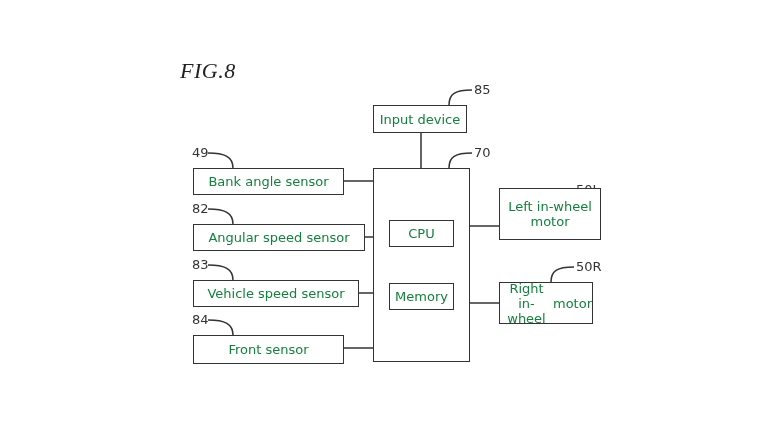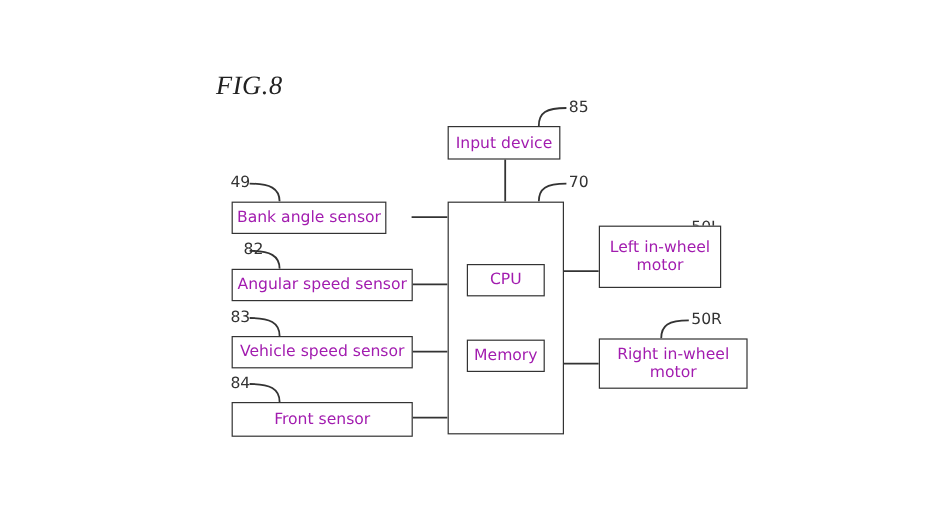--- a/index.html
+++ b/index.html
@@ -2,21 +2,21 @@
 <html><head>
 <meta charset="utf-8">
 <style>
   html, body { margin:0; padding:0; background:#ffffff; }
   body { width:782px; height:440px; position:relative; overflow:hidden;
          font-family:"DejaVu Sans", sans-serif; color:#2a2a2a; }
   .fig { position:absolute; left:180px; top:58px; font-size:22px; font-style:italic;
          font-family:Liberation Serif, serif; color:#222; letter-spacing:0.5px; }
   .box { position:absolute; border:1.5px solid #333; box-sizing:border-box; background:#fff;
          display:flex; align-items:center; justify-content:center; text-align:center;
-         font-size:13px; line-height:15px; color:#a21caf; }
+         font-size:13px; line-height:15px; color:#15803d; }
   .ref { position:absolute; font-size:13px; color:#333; }
   svg.lines { position:absolute; left:0; top:0; }
 </style>
 </head>
 <body>
 
 <div class="fig">FIG.8</div>
 
 <svg class="lines" width="782" height="440">
   <g stroke="#333" stroke-width="1.5" fill="none">
@@ -42,52 +42,52 @@
     <path d="M551,205 C551,194 557,190 574,190"></path>
     <path d="M551,282 C551,271 557,267 574,267"></path>
   </g>
 </svg>
 
 <div class="ref" style="left:474px;top:82px;">85</div>
 <div class="ref" style="left:474px;top:145px;">70</div>
 <div class="ref" style="left:447px;top:197px;">71</div>
 <div class="ref" style="left:447px;top:260px;">72</div>
 <div class="ref" style="left:192px;top:145px;">49</div>
-<div class="ref" style="left:203px;top:201px;">82</div>
+<div class="ref" style="left:192px;top:201px;">82</div>
 <div class="ref" style="left:192px;top:257px;">83</div>
 <div class="ref" style="left:192px;top:312px;">84</div>
 <div class="ref" style="left:576px;top:182px;text-align:center;">50L</div>
 <div class="ref" style="left:576px;top:259px;">50R</div>
 
 <div class="box" style="left:373px;top:105px;width:94px;height:28px;">
   <span>Input device</span>
 </div>
 
 <div class="box" style="left:373px;top:168px;width:97px;height:194px;"></div>
 
 <div class="box" style="left:389px;top:220px;width:65px;height:27px;">
   <span>CPU</span>
 </div>
 <div class="box" style="left:389px;top:283px;width:65px;height:27px;">
   <span>Memory</span>
 </div>
 
-<div class="box" style="left:193px;top:168px;width:129px;height:27px;">
+<div class="box" style="left:193px;top:168px;width:151px;height:27px;">
   <span>Bank angle sensor</span>
 </div>
-<div class="box" style="left:193px;top:224px;width:151px;height:27px;">
+<div class="box" style="left:193px;top:224px;width:172px;height:27px;">
   <span>Angular speed sensor</span>
 </div>
-<div class="box" style="left:193px;top:280px;width:151px;height:27px;">
+<div class="box" style="left:193px;top:280px;width:166px;height:27px;">
   <span>Vehicle speed sensor</span>
 </div>
 <div class="box" style="left:193px;top:335px;width:151px;height:29px;">
   <span>Front sensor</span>
 </div>
 
 <div class="box" style="left:499px;top:188px;width:102px;height:52px;flex-direction:column;">
   <span>Left in-wheel</span>
   <span>motor</span>
 </div>
-<div class="box" style="left:499px;top:282px;width:124px;height:42px;flex-direction:column;">
+<div class="box" style="left:499px;top:282px;width:94px;height:42px;flex-direction:row;">
   <span>Right in-wheel</span>
   <span>motor</span>
 </div>
 
 </body></html>

